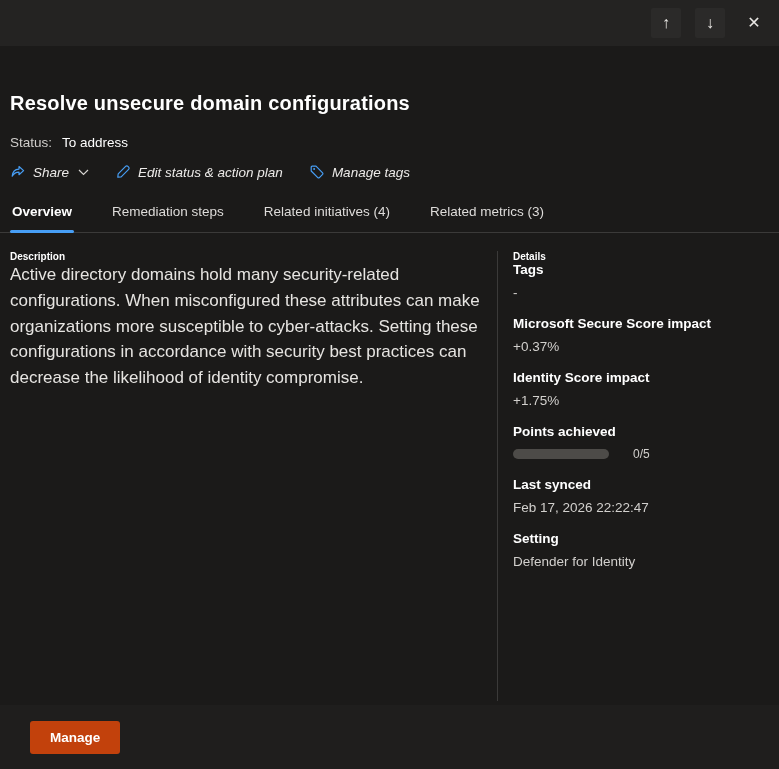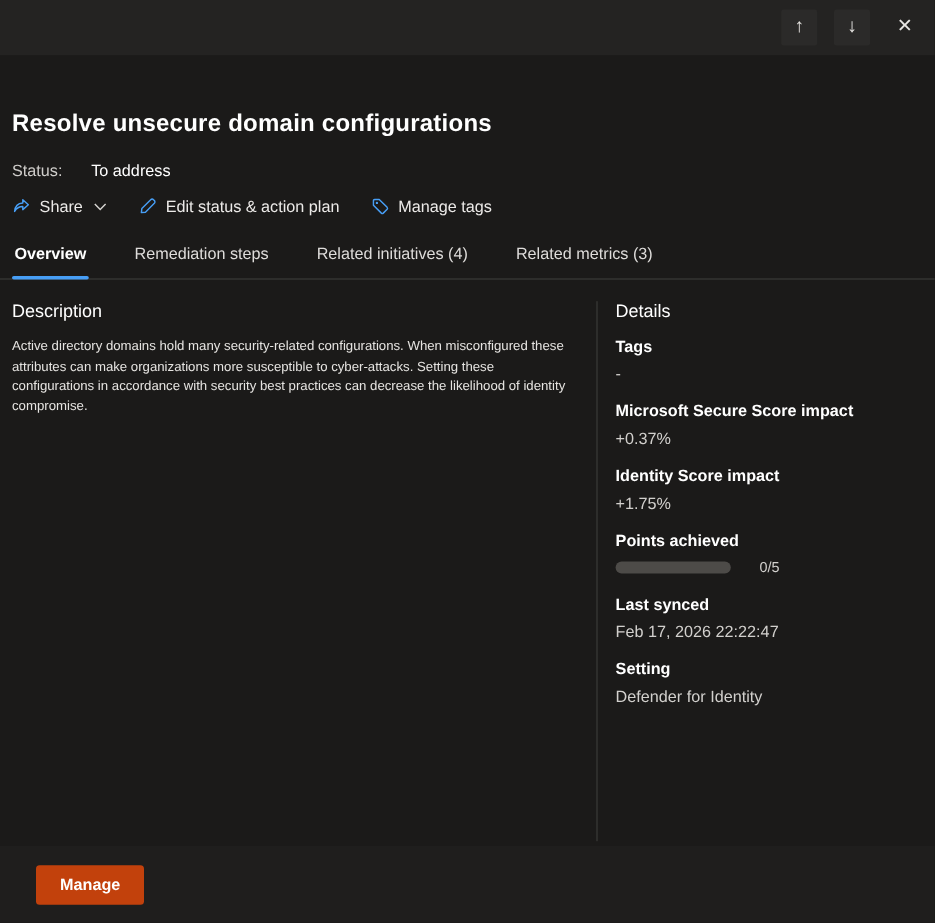--- a/index.html
+++ b/index.html
@@ -26,42 +26,42 @@
     background: #2b2a29; border-radius: 2px;
     font-family: inherit;
   }
   .icon-btn.plain { background: transparent; }
 
   
   .header { padding: 46px 0 0 10px; }
   .title { font-size: 20px; font-weight: 700; letter-spacing: 0.2px; }
   .status-row { margin-top: 20px; font-size: 13.5px; display: flex; align-items: center; }
   .status-label { color: #d0cecb; }
-  .status-value { color: #ffffff; margin-left: 24px; }
+  .status-value { color: #ffffff; margin-left: 10px; }
 
   
-  .toolbar { margin-top: 14px; display: flex; align-items: center; gap: 26px; font-size: 13.5px; }
+  .toolbar { margin-top: 14px; display: flex; align-items: center; gap: 26px; font-size: 13.5px; font-style: italic; }
   .tool-item { display: flex; align-items: center; gap: 7px; color: #eceae8; cursor: pointer; }
   .tool-item svg { display: block; }
   .chev { margin-left: 2px; }
 
   
   .tabs { margin-top: 14px; padding: 0 10px; display: flex; gap: 36px; border-bottom: 1px solid #3b3a39; }
   .tab { padding: 10px 2px 13px 2px; font-size: 13.5px; color: #dedcda; position: relative; cursor: pointer; white-space: nowrap; }
   .tab.active { color: #ffffff; font-weight: 700; }
   .tab.active::after {
     content: ""; position: absolute; left: 0; right: 0; bottom: -1px;
     height: 3px; background: #479ef5; border-radius: 2px;
   }
 
   
   .main { flex: 1; display: flex; padding-top: 18px; min-height: 0; }
   .col-left { width: 497px; flex: none; padding: 0 14px 0 10px; }
-  .section-heading { font-size: 15px; font-weight: 400; margin-bottom: 13px; }
-  .desc-body { font-size: 11px; line-height: 1.52; color: #e6e4e1; max-width: 484px; }
+  .section-heading { font-size: 10px; font-weight: 700; }
+  .desc-body { font-size: 17px; line-height: 1.52; color: #e6e4e1; max-width: 484px; }
   .v-divider { width: 1px; flex: none; background: #3b3a39; margin-bottom: 4px; }
   .col-right { flex: 1; padding: 0 12px 0 15px; }
 
   .field { margin-bottom: 16px; }
   .field-label { font-size: 13.5px; font-weight: 700; color: #ffffff; margin-bottom: 8px; }
   .field-value { font-size: 13.5px; color: #d2d0cd; }
   .progress-row { display: flex; align-items: center; gap: 24px; }
   .progress-track { width: 96px; height: 10px; background: #4d4b48; border-radius: 5px; overflow: hidden; }
   .progress-fill { height: 100%; background: #479ef5; width: 0%; }
   .progress-text { font-size: 12px; color: #d2d0cd; }

